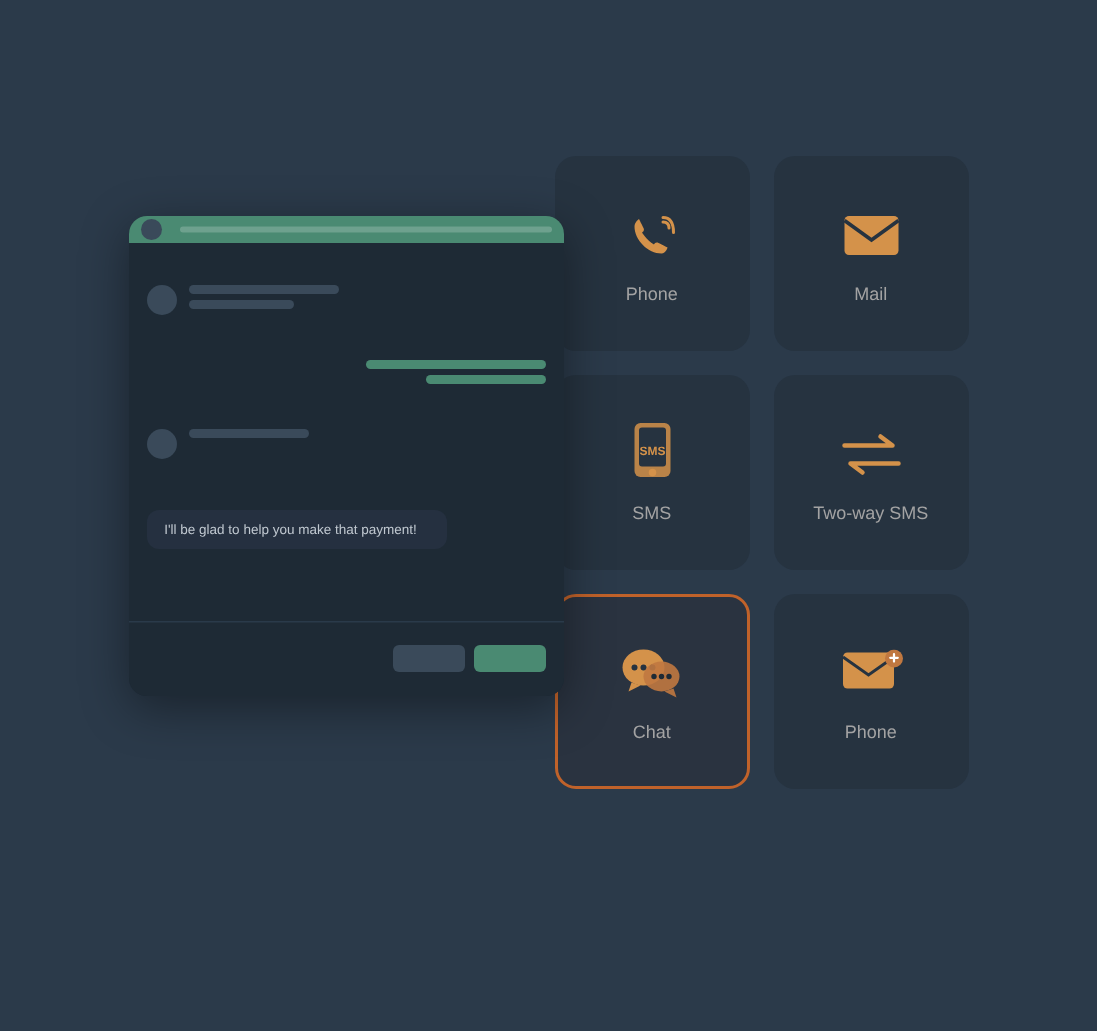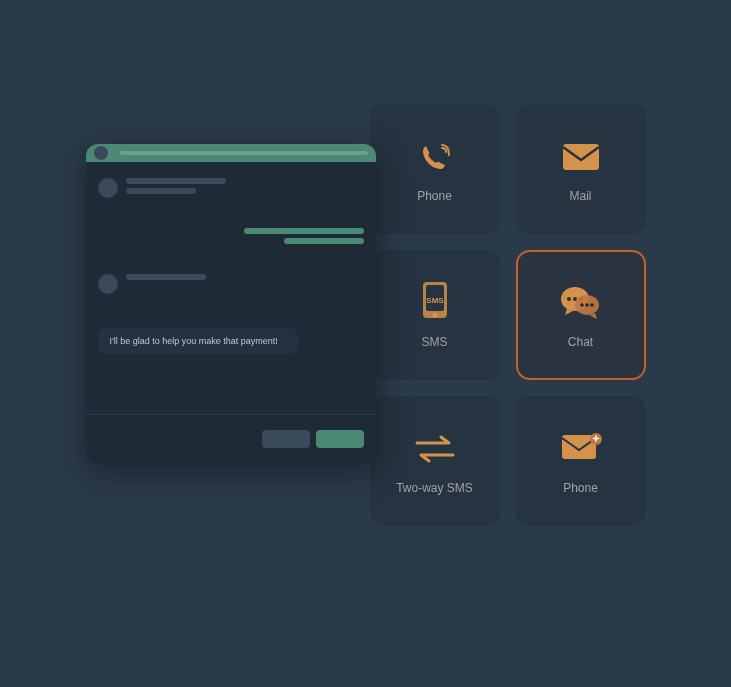--- a/index.html
+++ b/index.html
@@ -46,21 +46,21 @@
 
     .chat-header-bar {
       flex: 1;
       height: 4px;
       background: rgba(255,255,255,0.2);
       border-radius: 2px;
       margin-left: 8px;
     }
 
     .chat-body {
-      padding: 16px 12px;
+      padding: 28px 12px;
       display: flex;
       flex-direction: column;
       gap: 30px;
       height: calc(100% - 18px - 50px);
       overflow: hidden;
     }
 
     .chat-msg-row {
       display: flex;
       align-items: flex-start;
@@ -251,20 +251,30 @@
     <div class="channel-card">
       <div class="icon-container">
         <svg width="36" height="42" viewBox="0 0 36 42" fill="none">
           <rect x="6" y="0" width="24" height="36" rx="4" fill="#d4924a" opacity="0.85"></rect>
           <rect x="9" y="3" width="18" height="26" rx="2" fill="#263340"></rect>
           <circle cx="18" cy="33" r="2.5" fill="#d4924a"></circle>
           <text x="18" y="21" text-anchor="middle" font-size="8" fill="#d4924a" font-weight="bold">SMS</text>
         </svg>
       </div>
       <span class="channel-label">SMS</span>
+    </div>
+
+    <div class="channel-card">
+      <div class="icon-container">
+        <svg width="44" height="28" viewBox="0 0 44 28" fill="none">
+          <path d="M4 8 L36 8 L28 2" stroke="#d4924a" stroke-width="3" fill="none" stroke-linecap="round" stroke-linejoin="round"></path>
+          <path d="M40 20 L8 20 L16 26" stroke="#d4924a" stroke-width="3" fill="none" stroke-linecap="round" stroke-linejoin="round"></path>
+        </svg>
+      </div>
+      <span class="channel-label">Two-way SMS</span>
     </div>
 
     <div class="channel-card active">
       <div class="icon-container">
         <svg width="44" height="40" viewBox="0 0 44 40" fill="none">
           <ellipse cx="16" cy="16" rx="14" ry="12" fill="#d4924a"></ellipse>
           <circle cx="10" cy="16" r="2" fill="#263340"></circle>
           <circle cx="16" cy="16" r="2" fill="#263340"></circle>
           <circle cx="22" cy="16" r="2" fill="#263340"></circle>
           <path d="M8 26 L6 32 L14 28" fill="#d4924a"></path>
@@ -273,30 +283,20 @@
           <circle cx="28" cy="22" r="1.8" fill="#1e2a35"></circle>
           <circle cx="33" cy="22" r="1.8" fill="#1e2a35"></circle>
           <path d="M36 30 L38 36 L30 32" fill="#c07840" opacity="0.9"></path>
         </svg>
       </div>
       <span class="channel-label">Chat</span>
     </div>
 
     <div class="channel-card">
       <div class="icon-container">
-        <svg width="44" height="28" viewBox="0 0 44 28" fill="none">
-          <path d="M4 8 L36 8 L28 2" stroke="#d4924a" stroke-width="3" fill="none" stroke-linecap="round" stroke-linejoin="round"></path>
-          <path d="M40 20 L8 20 L16 26" stroke="#d4924a" stroke-width="3" fill="none" stroke-linecap="round" stroke-linejoin="round"></path>
-        </svg>
-      </div>
-      <span class="channel-label">Two-way SMS</span>
-    </div>
-
-    <div class="channel-card">
-      <div class="icon-container">
         <svg width="42" height="32" viewBox="0 0 42 32" fill="none">
           <rect x="2" y="2" width="34" height="24" rx="3" fill="#d4924a"></rect>
           <path d="M2 5l17 12L36 5" stroke="#263340" stroke-width="2" fill="none"></path>
           <rect x="30" y="0" width="12" height="12" rx="6" fill="#c07840"></rect>
           <path d="M36 3v5M33.5 5.5h5" stroke="white" stroke-width="1.5" stroke-linecap="round"></path>
         </svg>
       </div>
       <span class="channel-label">Phone</span>
     </div>
 

